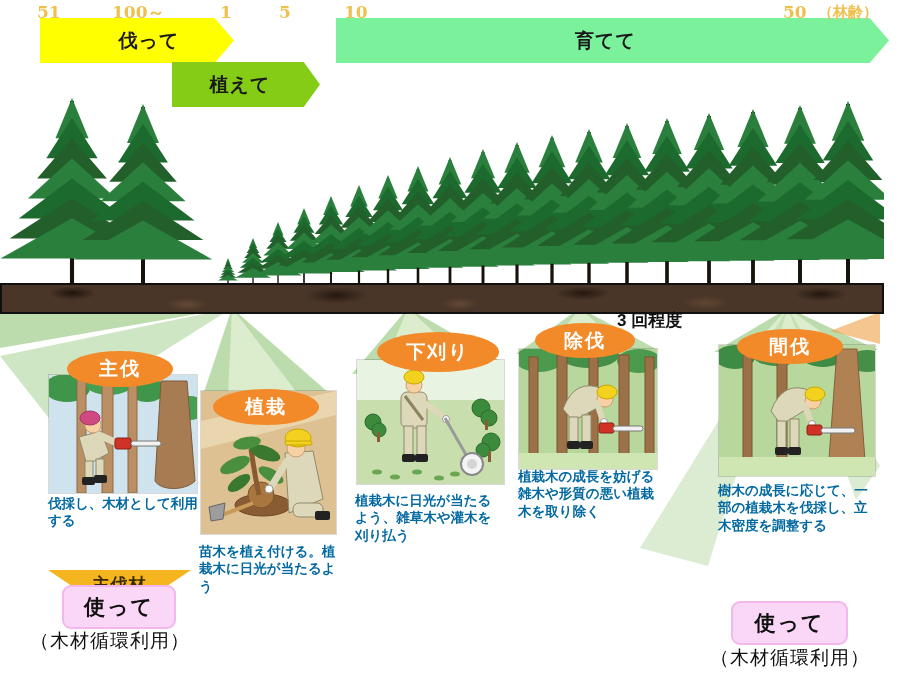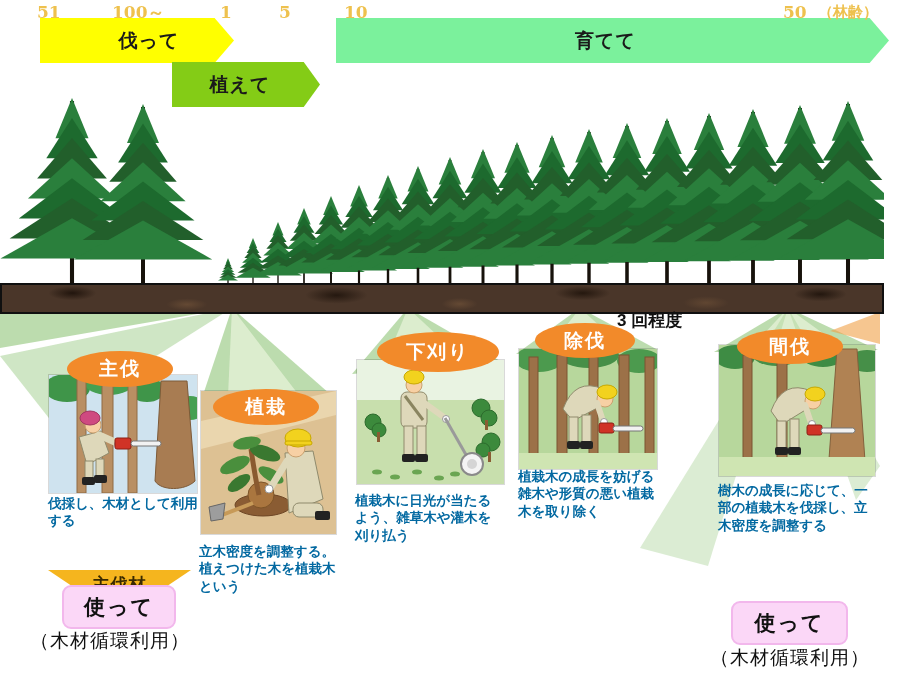--- a/index.html
+++ b/index.html
@@ -478,21 +478,21 @@
       <rect x="56" y="102" width="13" height="8" rx="2" fill="#222"></rect>
       <rect x="69" y="102" width="13" height="8" rx="2" fill="#222"></rect>
       <path d="M86,60 L92,78" stroke="#ded8ba" stroke-width="6" stroke-linecap="round"></path>
       <circle cx="93" cy="79" r="3.5" fill="#fff" stroke="#999"></circle>
       <rect x="88" y="80" width="15" height="10" rx="2" fill="#d03326" stroke="#8d2014"></rect>
       <rect x="102" y="83" width="34" height="5" rx="2.5" fill="#f2f2f2" stroke="#777"></rect>
     </svg>
   </div>
 
   <div class="stage-desc desc-1">伐採し、木材として利用する</div>
-  <div class="stage-desc desc-2">立木密度を調整する。植えつけた木を植栽木という</div>
+  <div class="stage-desc desc-2">苗木を植え付ける。植栽木に日光が当たるよう</div>
   <div class="stage-desc desc-3">植栽木に日光が当たるよう、雑草木や灌木を刈り払う</div>
   <div class="stage-desc desc-4">植栽木の成長を妨げる雑木や形質の悪い植栽木を取り除く</div>
   <div class="stage-desc desc-5">樹木の成長に応じて、一部の植栽木を伐採し、立木密度を調整する</div>
 
   <div class="material-arrow material-left">
     <span>主伐材</span>
   </div>
 
   <div class="use-box use-left">使って</div>
   <div class="use-box use-right">使って</div>

